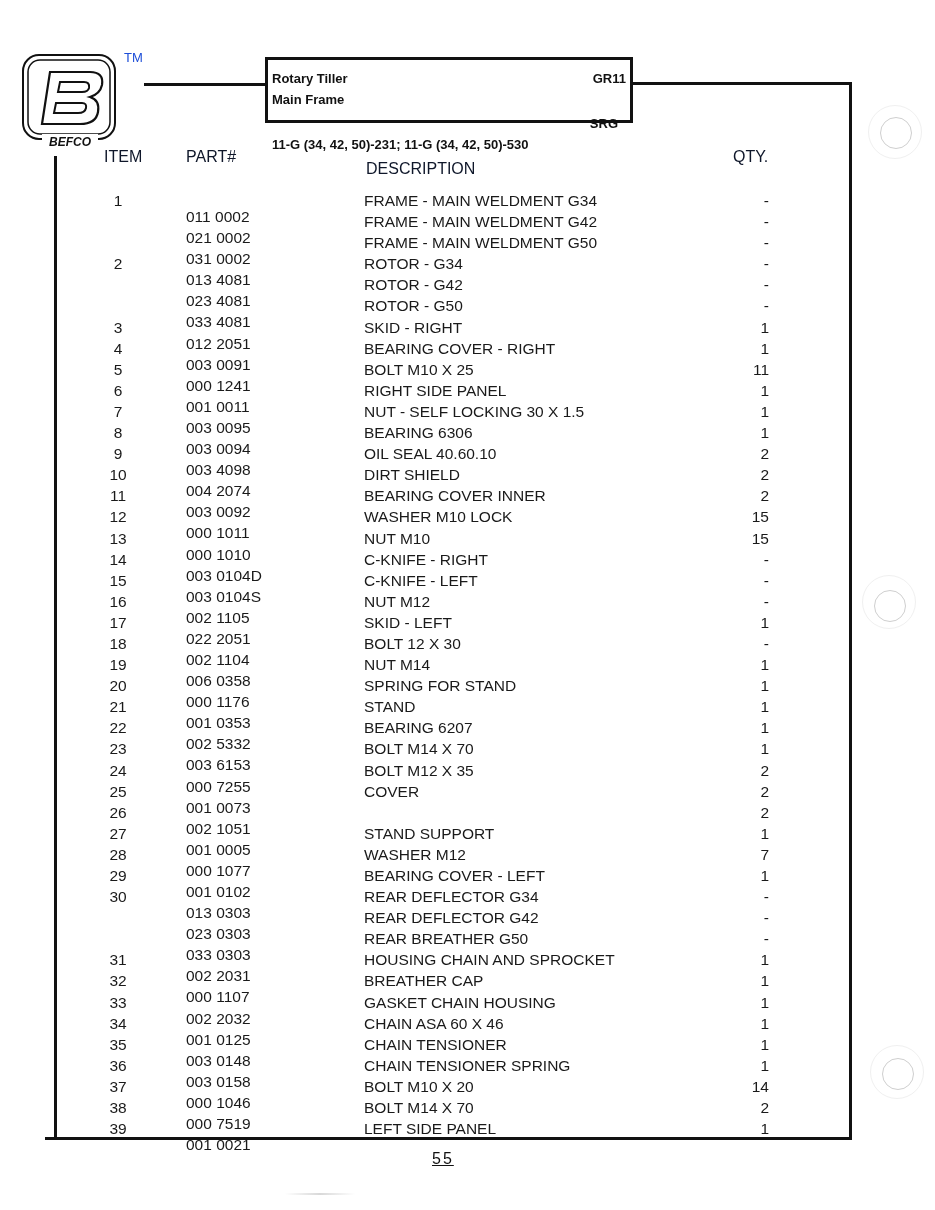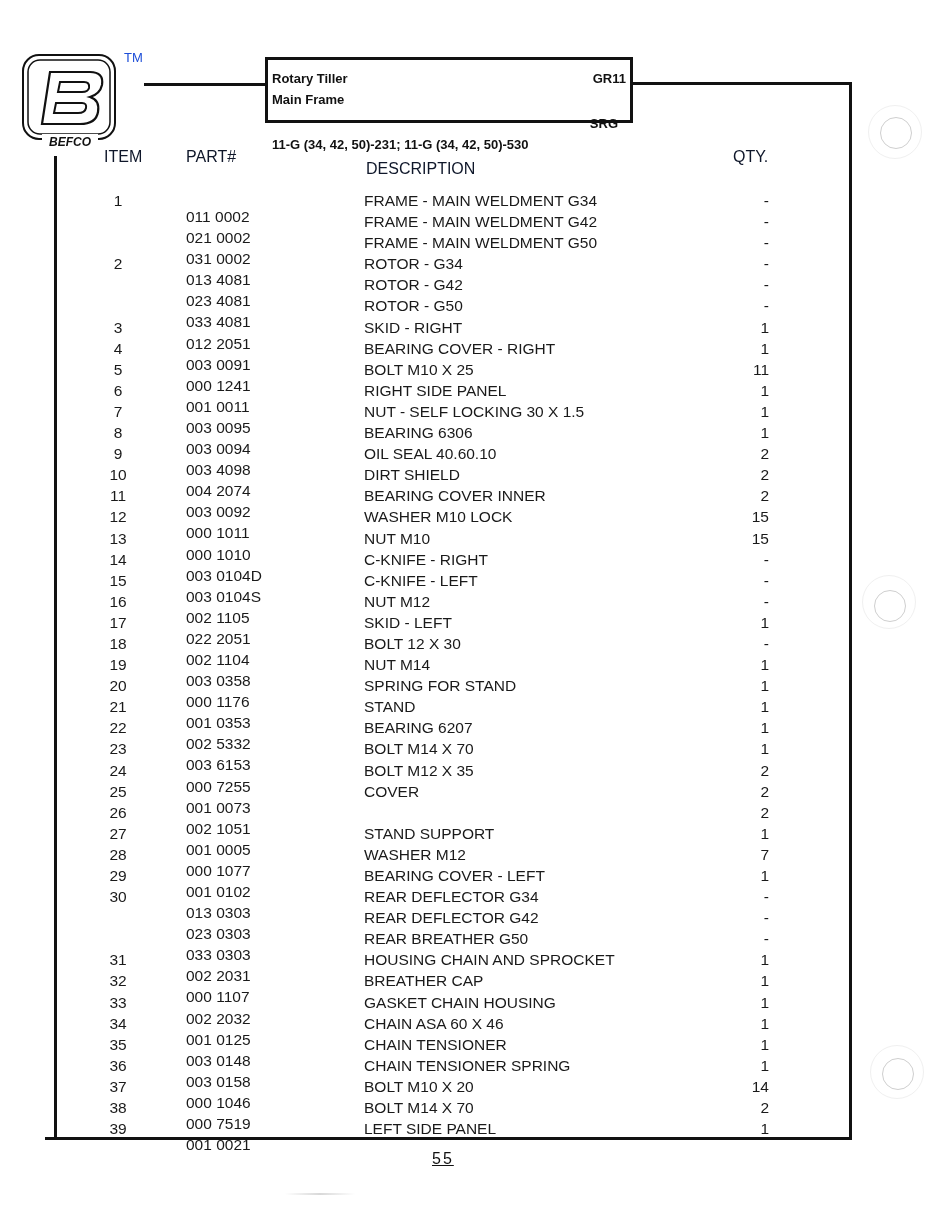--- a/index.html
+++ b/index.html
@@ -215,21 +215,21 @@
       <span class="c-qty">1</span>
     </div>
     <div class="row">
       <span class="c-item">18</span>
       <span class="c-part">002 1104</span>
       <span class="c-desc">BOLT 12 X 30</span>
       <span class="c-qty">-</span>
     </div>
     <div class="row">
       <span class="c-item">19</span>
-      <span class="c-part">003 0358</span>
+      <span class="c-part">006 0358</span>
       <span class="c-desc">NUT M14</span>
       <span class="c-qty">1</span>
     </div>
     <div class="row">
       <span class="c-item">20</span>
       <span class="c-part">000 1176</span>
       <span class="c-desc">SPRING FOR STAND</span>
       <span class="c-qty">1</span>
     </div>
     <div class="row">

